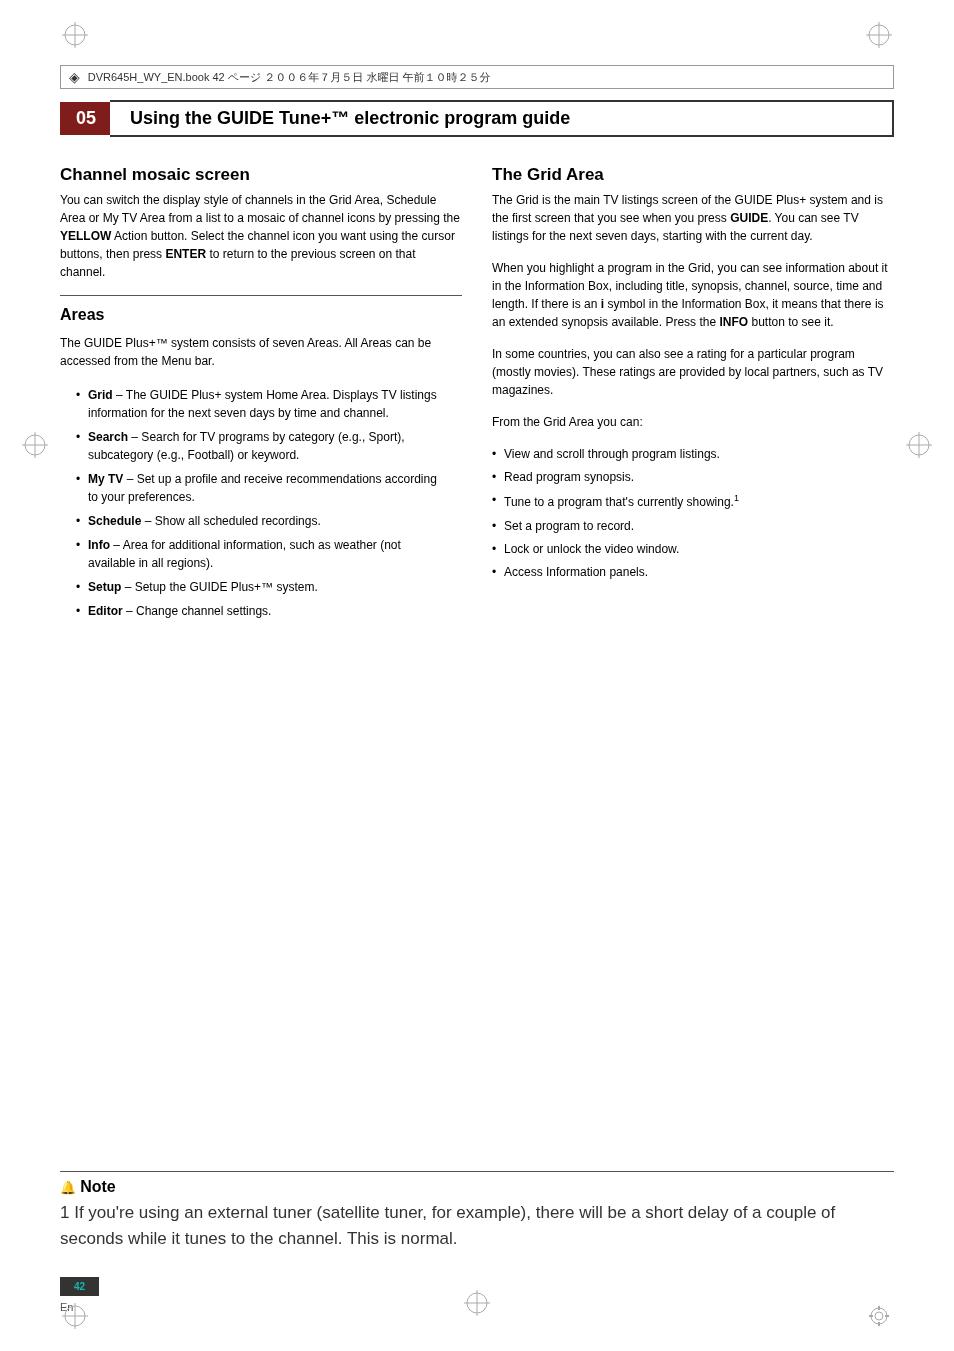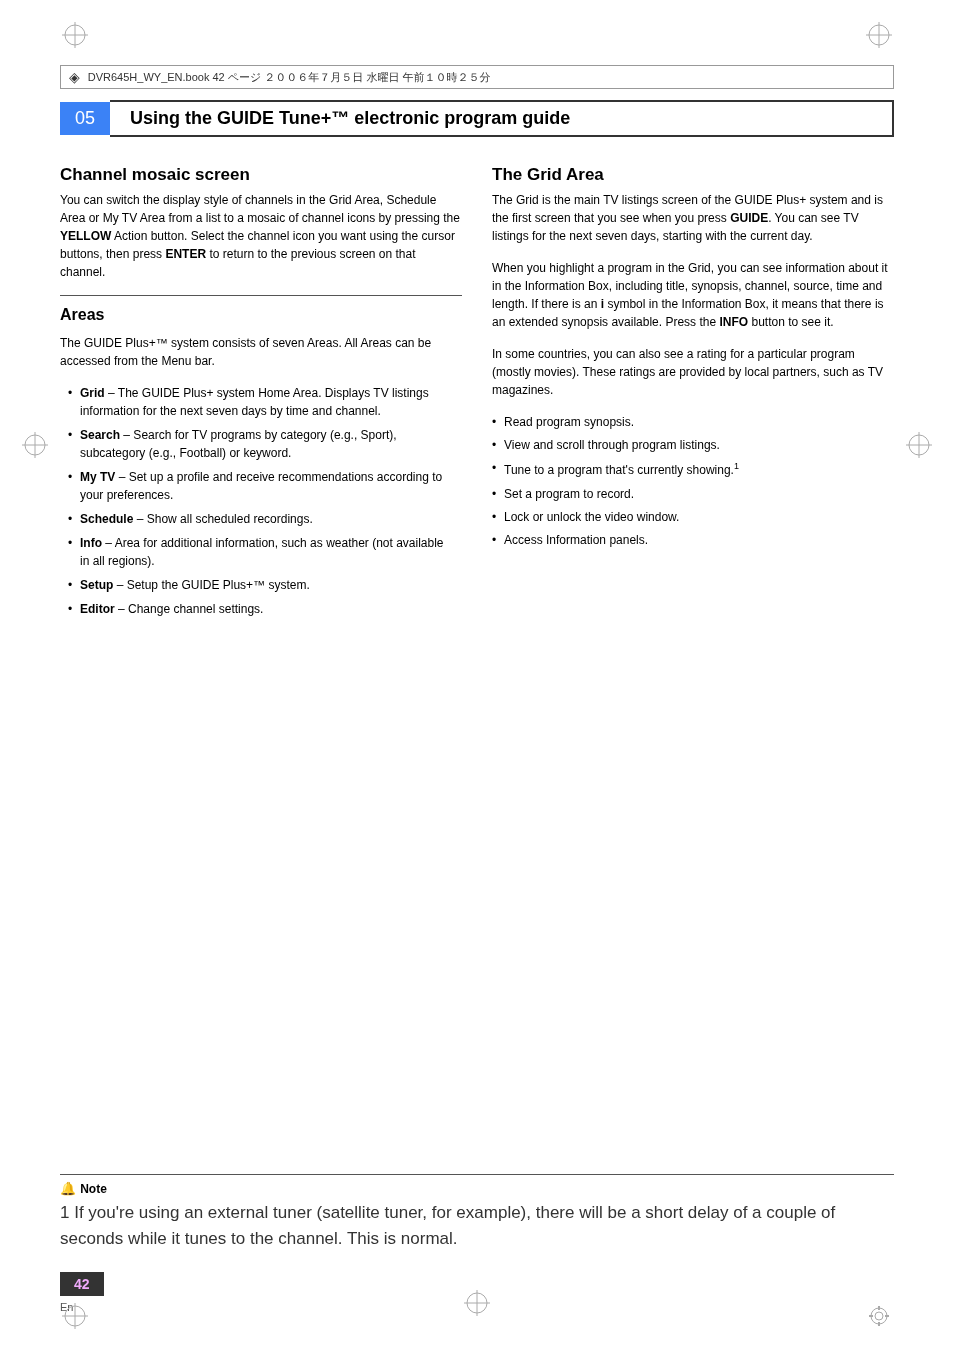--- a/index.html
+++ b/index.html
@@ -49,28 +49,28 @@
     .chapter-header {
       position: absolute;
       top: 100px;
       left: 60px;
       right: 60px;
       display: flex;
       align-items: center;
     }
 
     .chapter-number {
-      background: #3b82f6;
+      background: #7f1d1d;
       color: #fff;
       font-size: 18px;
-      font-weight: normal;
+      font-weight: bold;
       padding: 6px 14px;
       margin-right: 0;
       min-width: 50px;
-      text-align: center;
+      text-align: right;
     }
 
     .chapter-title-box {
       border: 2px solid #333;
       border-left: none;
       padding: 6px 20px;
       flex: 1;
       font-size: 18px;
       font-weight: bold;
     }
@@ -120,21 +120,21 @@
     .areas-heading {
       font-size: 16px;
       font-weight: bold;
       margin-bottom: 10px;
     }
 
     
     .bullet-list {
       list-style: none;
       padding: 0;
-      margin: 8px;
+      margin: 16px;
     }
 
     .bullet-list li {
       font-size: 12px;
       line-height: 1.5;
       padding-left: 12px;
       position: relative;
       margin-bottom: 6px;
     }
 
@@ -191,39 +191,39 @@
       margin-bottom: 4px;
     }
 
     .note-icon {
       font-size: 13px;
       margin-right: 4px;
       color: #333;
     }
 
     .note-label {
-      font-size: 12px;
+      font-size: 16px;
       font-weight: bold;
     }
 
     .note-text {
       font-size: 17px;
       line-height: 1.5;
       color: #333;
     }
 
     
     .page-number-box {
       position: absolute;
       bottom: 55px;
       left: 60px;
       background: #333;
-      color: #f0abfc;
+      color: #14b8a6;
       padding: 4px 14px;
-      font-size: 14px;
+      font-size: 10px;
       font-weight: bold;
     }
 
     
     .top-marks {
       position: absolute;
       top: 20px;
       left: 60px;
       right: 60px;
       display: flex;
@@ -326,24 +326,25 @@
         </div>
 
         <div class="section-text">
           When you highlight a program in the Grid, you can see information about it in the Information Box, including title, synopsis, channel, source, time and length. If there is an <b>i</b> symbol in the Information Box, it means that there is an extended synopsis available. Press the <b>INFO</b> button to see it.
         </div>
 
         <div class="section-text">
           In some countries, you can also see a rating for a particular program (mostly movies). These ratings are provided by local partners, such as TV magazines.
         </div>
 
+        <div class="section-text">From the Grid Area you can:</div>
 
         <ul class="right-bullet-list">
+          <li>View and scroll through program listings.</li>
           <li>Read program synopsis.</li>
-          <li>View and scroll through program listings.</li>
           <li>Tune to a program that's currently showing.<span class="sup-text">1</span></li>
           <li>Set a program to record.</li>
           <li>Lock or unlock the video window.</li>
           <li>Access Information panels.</li>
         </ul>
       </div>
 
     </div>
 
   </div>

